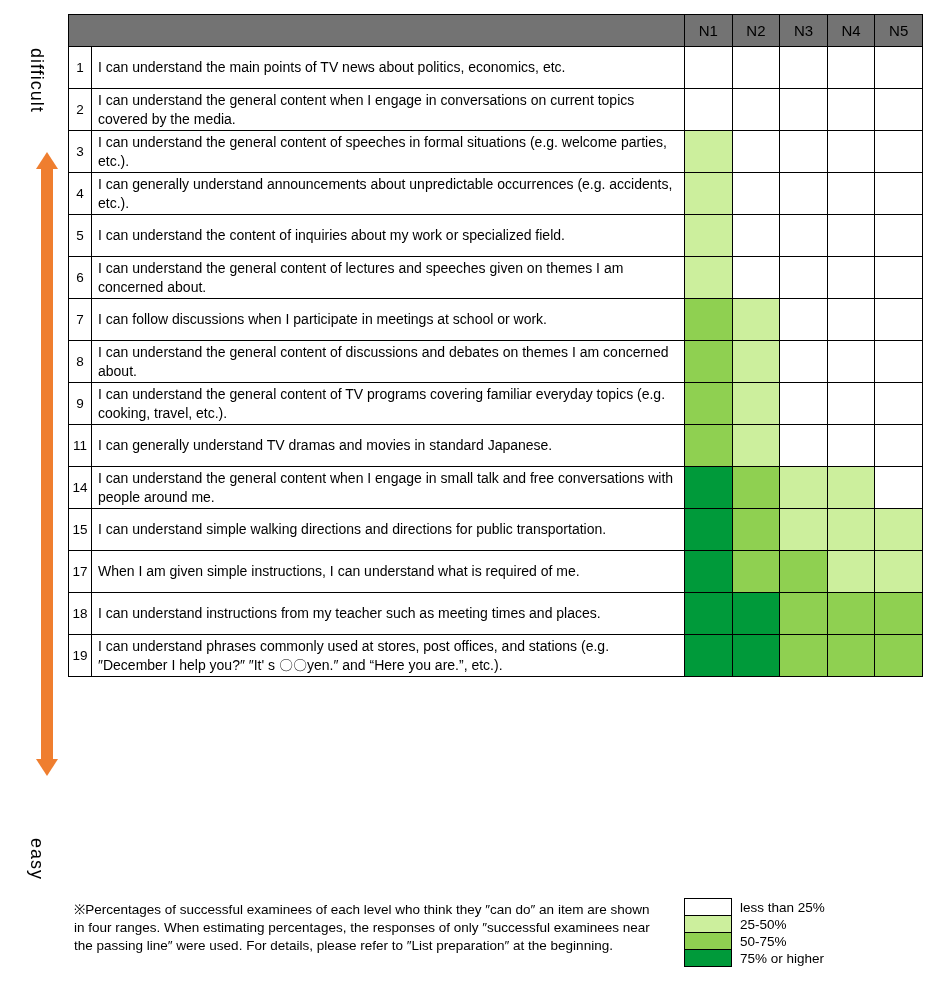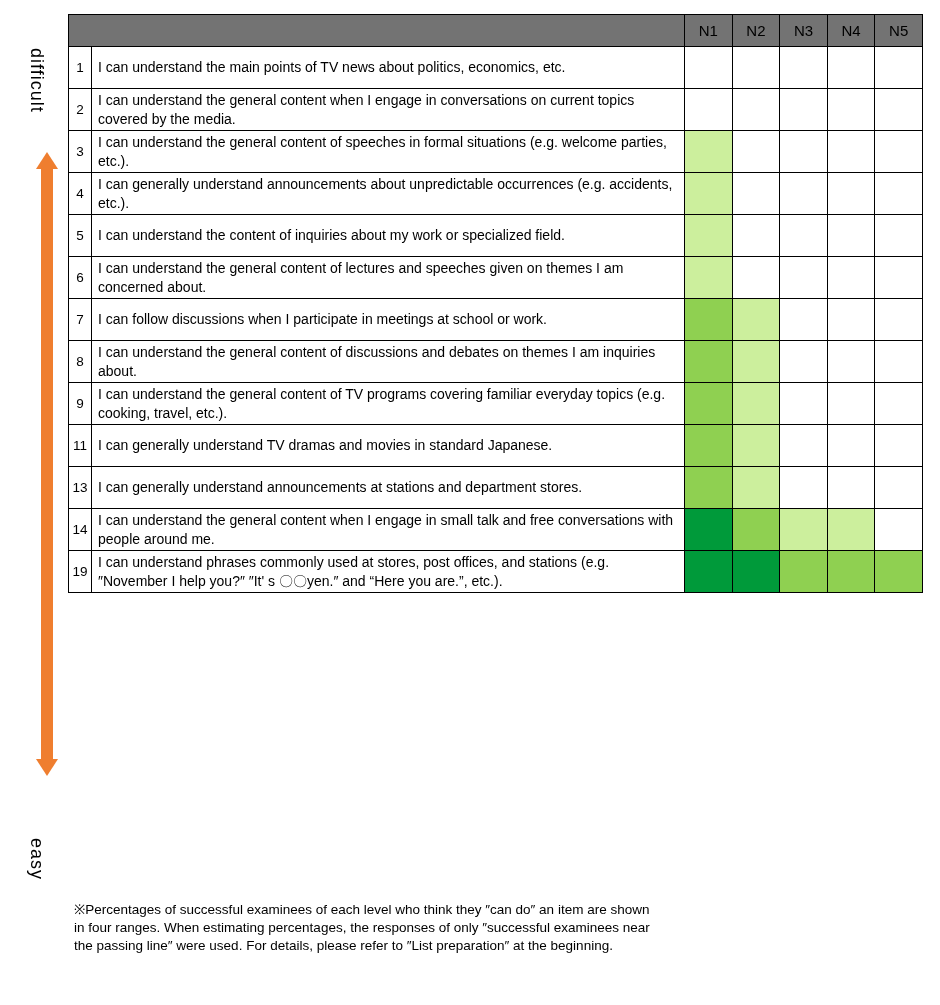--- a/index.html
+++ b/index.html
@@ -164,21 +164,21 @@
           <td class="num">7</td>
           <td class="desc">I can follow discussions when I participate in meetings at school or work.</td>
           <td class="cell" style="background: rgb(143, 208, 81);"></td>
           <td class="cell" style="background: rgb(204, 239, 157);"></td>
           <td class="cell" style="background: rgb(255, 255, 255);"></td>
           <td class="cell" style="background: rgb(255, 255, 255);"></td>
           <td class="cell" style="background: rgb(255, 255, 255);"></td>
         </tr>
         <tr>
           <td class="num">8</td>
-          <td class="desc">I can understand the general content of discussions and debates on themes I am inquiries about.</td>
+          <td class="desc">I can understand the general content of discussions and debates on themes I am concerned about.</td>
           <td class="cell" style="background: rgb(143, 208, 81);"></td>
           <td class="cell" style="background: rgb(204, 239, 157);"></td>
           <td class="cell" style="background: rgb(255, 255, 255);"></td>
           <td class="cell" style="background: rgb(255, 255, 255);"></td>
           <td class="cell" style="background: rgb(255, 255, 255);"></td>
         </tr>
         <tr>
           <td class="num">9</td>
           <td class="desc">I can understand the general content of TV programs covering familiar everyday topics (e.g. cooking, travel, etc.).</td>
           <td class="cell" style="background: rgb(143, 208, 81);"></td>
@@ -190,45 +190,82 @@
         <tr>
           <td class="num">11</td>
           <td class="desc">I can generally understand TV dramas and movies in standard Japanese.</td>
           <td class="cell" style="background: rgb(143, 208, 81);"></td>
           <td class="cell" style="background: rgb(204, 239, 157);"></td>
           <td class="cell" style="background: rgb(255, 255, 255);"></td>
           <td class="cell" style="background: rgb(255, 255, 255);"></td>
           <td class="cell" style="background: rgb(255, 255, 255);"></td>
         </tr>
         <tr>
-          <td class="num">13</td>
-          <td class="desc">I can generally understand announcements at stations and department stores.</td>
-          <td class="cell" style="background: rgb(143, 208, 81);"></td>
-          <td class="cell" style="background: rgb(204, 239, 157);"></td>
-          <td class="cell" style="background: rgb(255, 255, 255);"></td>
-          <td class="cell" style="background: rgb(255, 255, 255);"></td>
-          <td class="cell" style="background: rgb(255, 255, 255);"></td>
-        </tr>
-        <tr>
           <td class="num">14</td>
           <td class="desc">I can understand the general content when I engage in small talk and free conversations with people around me.</td>
           <td class="cell" style="background: rgb(0, 154, 58);"></td>
           <td class="cell" style="background: rgb(143, 208, 81);"></td>
           <td class="cell" style="background: rgb(204, 239, 157);"></td>
           <td class="cell" style="background: rgb(204, 239, 157);"></td>
           <td class="cell" style="background: rgb(255, 255, 255);"></td>
         </tr>
         <tr>
+          <td class="num">15</td>
+          <td class="desc">I can understand simple walking directions and directions for public transportation.</td>
+          <td class="cell" style="background: rgb(0, 154, 58);"></td>
+          <td class="cell" style="background: rgb(143, 208, 81);"></td>
+          <td class="cell" style="background: rgb(204, 239, 157);"></td>
+          <td class="cell" style="background: rgb(204, 239, 157);"></td>
+          <td class="cell" style="background: rgb(204, 239, 157);"></td>
+        </tr>
+        <tr>
+          <td class="num">17</td>
+          <td class="desc">When I am given simple instructions, I can understand what is required of me.</td>
+          <td class="cell" style="background: rgb(0, 154, 58);"></td>
+          <td class="cell" style="background: rgb(143, 208, 81);"></td>
+          <td class="cell" style="background: rgb(143, 208, 81);"></td>
+          <td class="cell" style="background: rgb(204, 239, 157);"></td>
+          <td class="cell" style="background: rgb(204, 239, 157);"></td>
+        </tr>
+        <tr>
+          <td class="num">18</td>
+          <td class="desc">I can understand instructions from my teacher such as meeting times and places.</td>
+          <td class="cell" style="background: rgb(0, 154, 58);"></td>
+          <td class="cell" style="background: rgb(0, 154, 58);"></td>
+          <td class="cell" style="background: rgb(143, 208, 81);"></td>
+          <td class="cell" style="background: rgb(143, 208, 81);"></td>
+          <td class="cell" style="background: rgb(143, 208, 81);"></td>
+        </tr>
+        <tr>
           <td class="num">19</td>
-          <td class="desc">I can understand phrases commonly used at stores, post offices, and stations (e.g. ″November I help you?″ ″It' s 〇〇yen.″ and “Here you are.”, etc.).</td>
+          <td class="desc">I can understand phrases commonly used at stores, post offices, and stations (e.g. ″December I help you?″ ″It' s 〇〇yen.″ and “Here you are.”, etc.).</td>
           <td class="cell" style="background: rgb(0, 154, 58);"></td>
           <td class="cell" style="background: rgb(0, 154, 58);"></td>
           <td class="cell" style="background: rgb(143, 208, 81);"></td>
           <td class="cell" style="background: rgb(143, 208, 81);"></td>
           <td class="cell" style="background: rgb(143, 208, 81);"></td>
         </tr>
       </tbody>
   </table>
 
   <div class="footnote">※Percentages of successful examinees of each level who think they ″can do″ an item are shown in four ranges. When estimating percentages, the responses of only ″successful examinees near the passing line″ were used. For details, please refer to ″List preparation″ at the beginning.</div>
 
+  <div class="legend">
+
+  <div class="legend-row">
+        <span class="legend-swatch" style="background: rgb(255, 255, 255);"></span>
+        <span class="legend-label">less than 25%</span>
+      </div>
+      <div class="legend-row">
+        <span class="legend-swatch" style="background: rgb(204, 239, 157);"></span>
+        <span class="legend-label">25-50%</span>
+      </div>
+      <div class="legend-row">
+        <span class="legend-swatch" style="background: rgb(143, 208, 81);"></span>
+        <span class="legend-label">50-75%</span>
+      </div>
+      <div class="legend-row">
+        <span class="legend-swatch" style="background: rgb(0, 154, 58);"></span>
+        <span class="legend-label">75% or higher</span>
+      </div>
+    </div>
 
 </div>
 
 </body></html>

